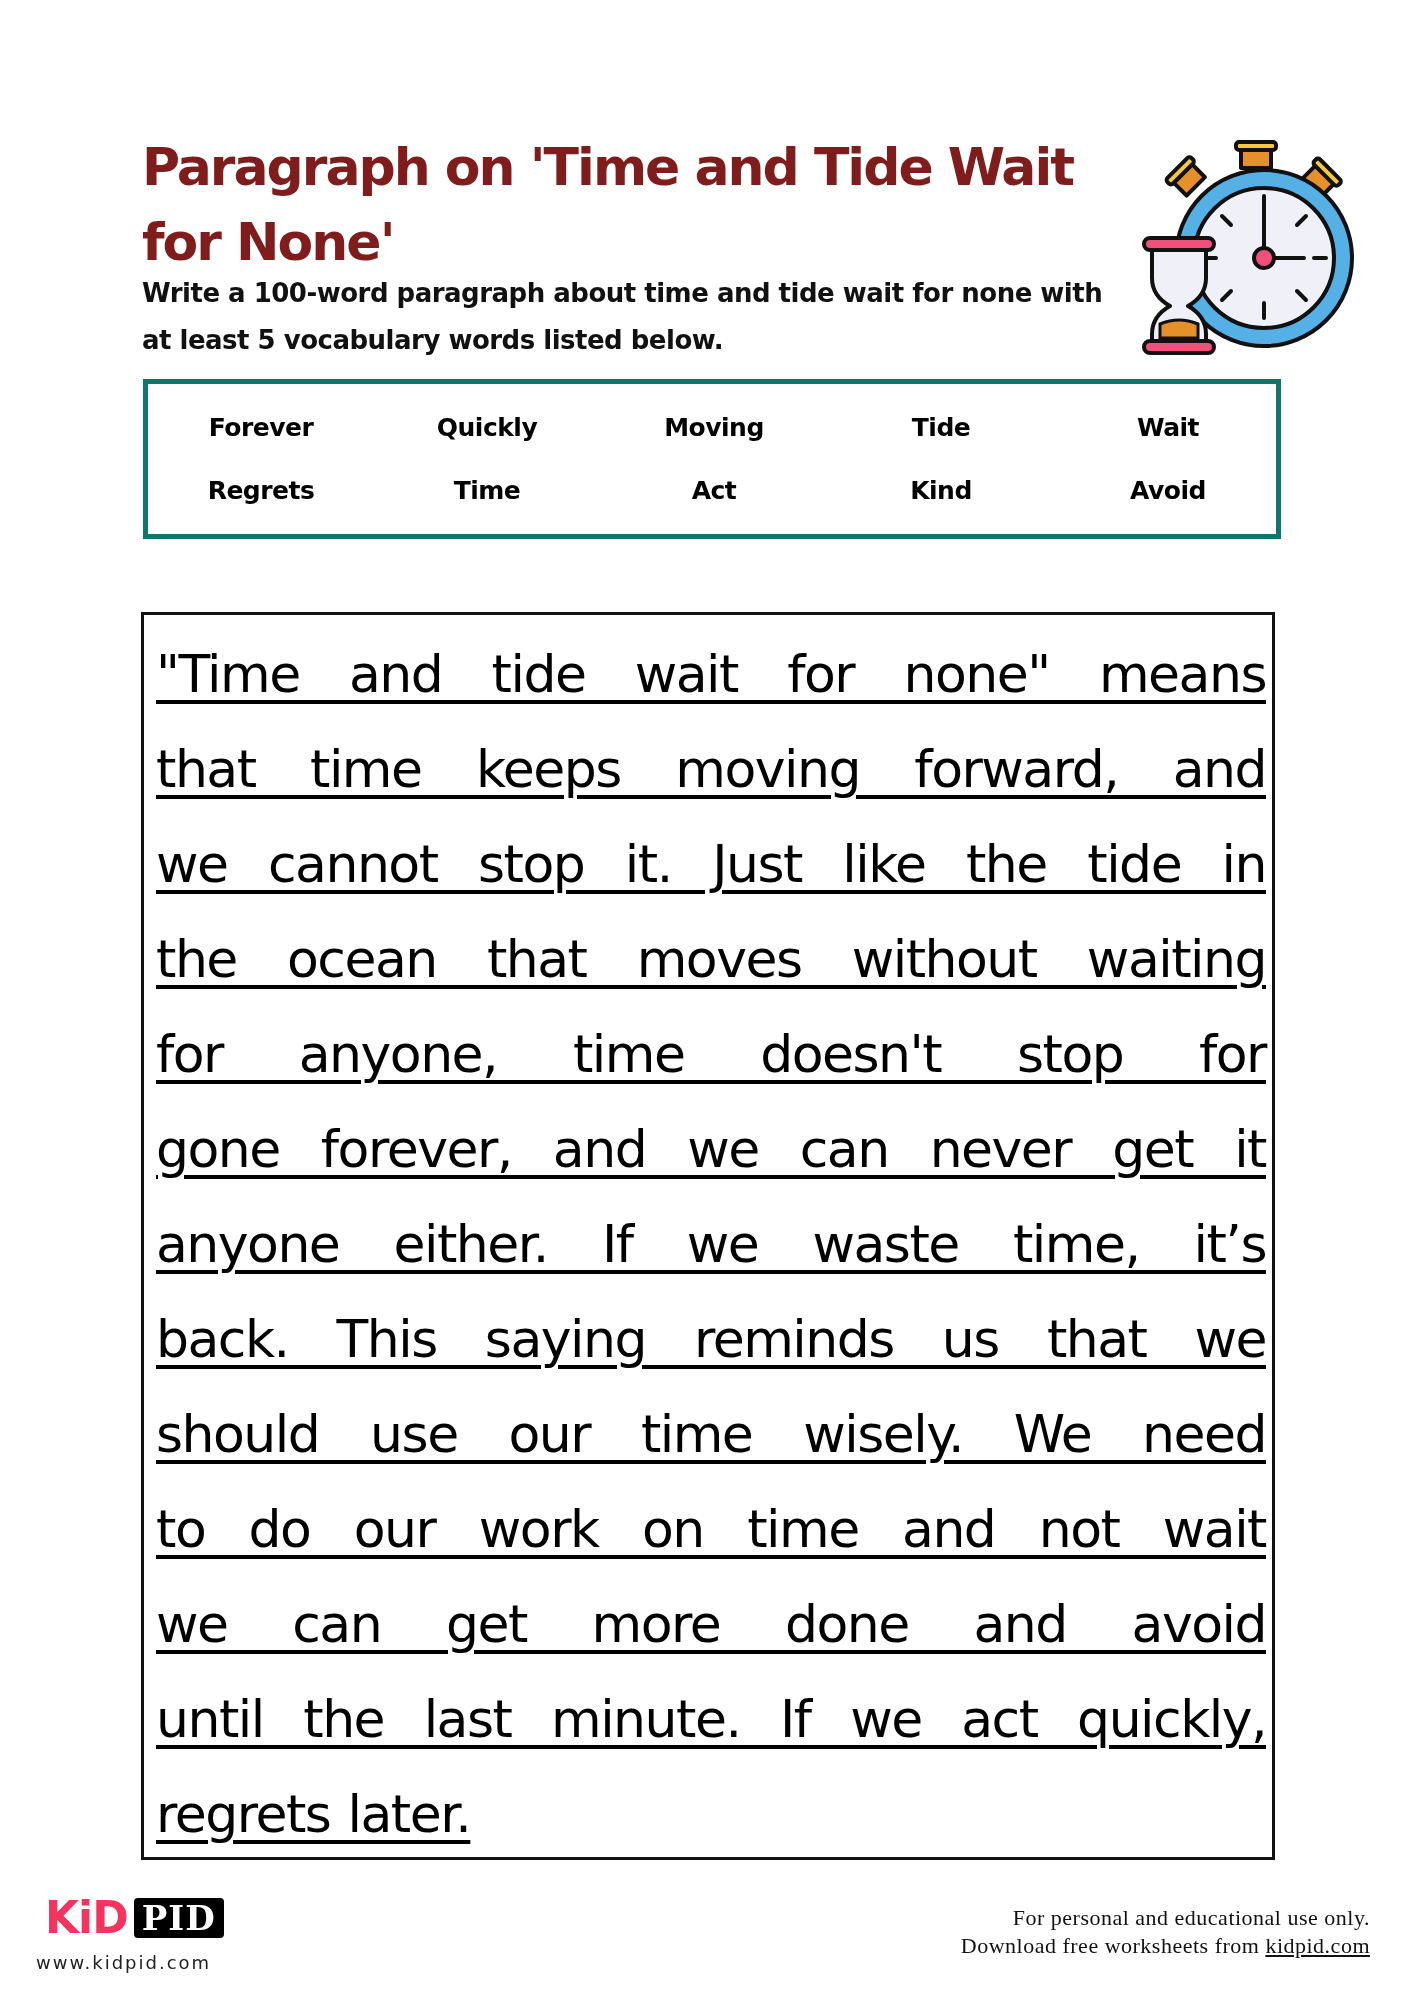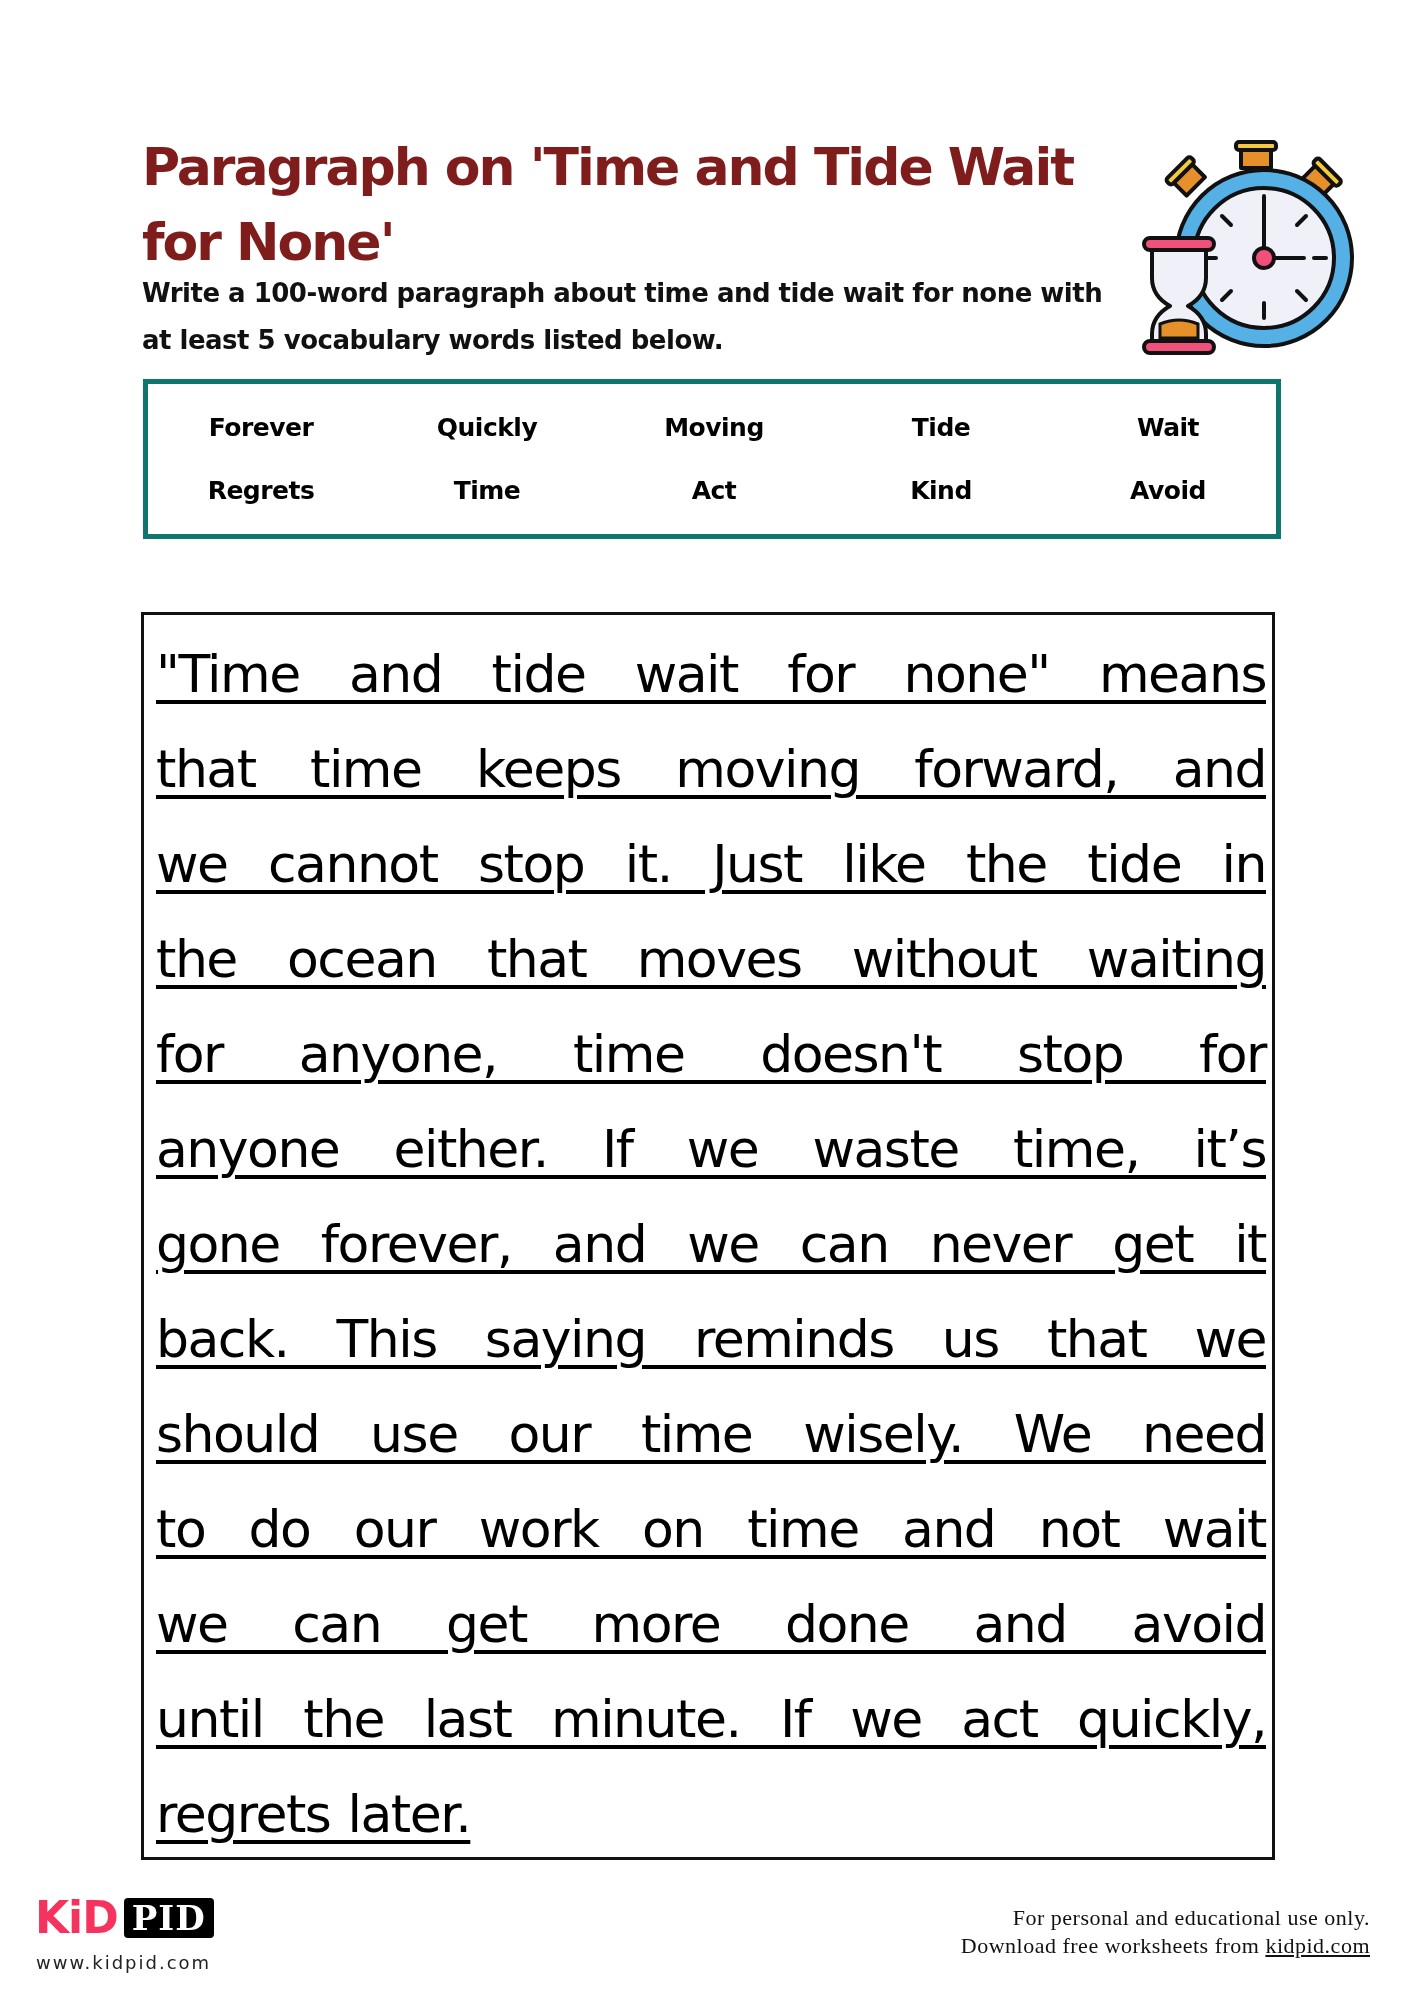--- a/index.html
+++ b/index.html
@@ -33,21 +33,21 @@
     position: absolute; left: 12px; top: 12px; width: 1110px;
     font-family: "DejaVu Sans", sans-serif; font-weight: normal; font-size: 52px; line-height: 95px;
     text-align: justify; text-align-last: left;
     letter-spacing: -1.5px; word-spacing: 2px;
     text-decoration: underline; text-decoration-thickness: 4px; text-underline-offset: 8px;
     margin: 0;
   }
   .para-line { display: block; text-align: justify; text-align-last: justify; white-space: nowrap; }
   .para-line.last { text-align-last: left; }
   .logo { position: absolute; left: 35px; top: 1896px; height: 44px; display: flex; align-items: center; }
-  .logo-kid { font-family: "DejaVu Sans", sans-serif; font-weight: bold; font-size: 44px; color: #f5335f; letter-spacing: -1px; line-height: 44px; }
+  .logo-kid { font-family: "DejaVu Sans", sans-serif; font-weight: bold; font-size: 44px; color: #f5335f; letter-spacing: -1px; line-height: 44px; margin-left: 10px; }
   .logo-pid {
     margin-left: 6px; background: #000000; color: #fff; border-radius: 4px;
     font-family: "DejaVu Serif", serif; font-weight: bold; font-size: 34px; line-height: 40px; padding: 0 8px; letter-spacing: 1px;
   }
   .logo-url { position: absolute; left: 36px; top: 1952px; font-family: "DejaVu Sans", sans-serif; font-size: 18px; letter-spacing: 2px; color: #222; }
   .footer-note {
     position: absolute; right: 44px; top: 1904px; text-align: right;
     font-family: Liberation Serif, serif; font-size: 22px; line-height: 28px; color: #111; letter-spacing: 0.5px;
   }
   .footer-link { text-decoration: underline; }
@@ -111,22 +111,22 @@
   </div>
 </div>
 
 <div class="para-box">
   <div class="para-text">
     <span class="para-line">"Time and tide wait for none" means</span>
     <span class="para-line">that time keeps moving forward, and</span>
     <span class="para-line">we cannot stop it. Just like the tide in</span>
     <span class="para-line">the ocean that moves without waiting</span>
     <span class="para-line">for anyone, time doesn't stop for</span>
+    <span class="para-line">gone forever, and we can never get it</span>
     <span class="para-line">anyone either. If we waste time, it’s</span>
-    <span class="para-line">gone forever, and we can never get it</span>
     <span class="para-line">back. This saying reminds us that we</span>
     <span class="para-line">should use our time wisely. We need</span>
     <span class="para-line">to do our work on time and not wait</span>
     <span class="para-line">we can get more done and avoid</span>
     <span class="para-line">until the last minute. If we act quickly,</span>
     <span class="para-line last">regrets later.</span>
   </div>
 </div>
 
 <div class="logo">

